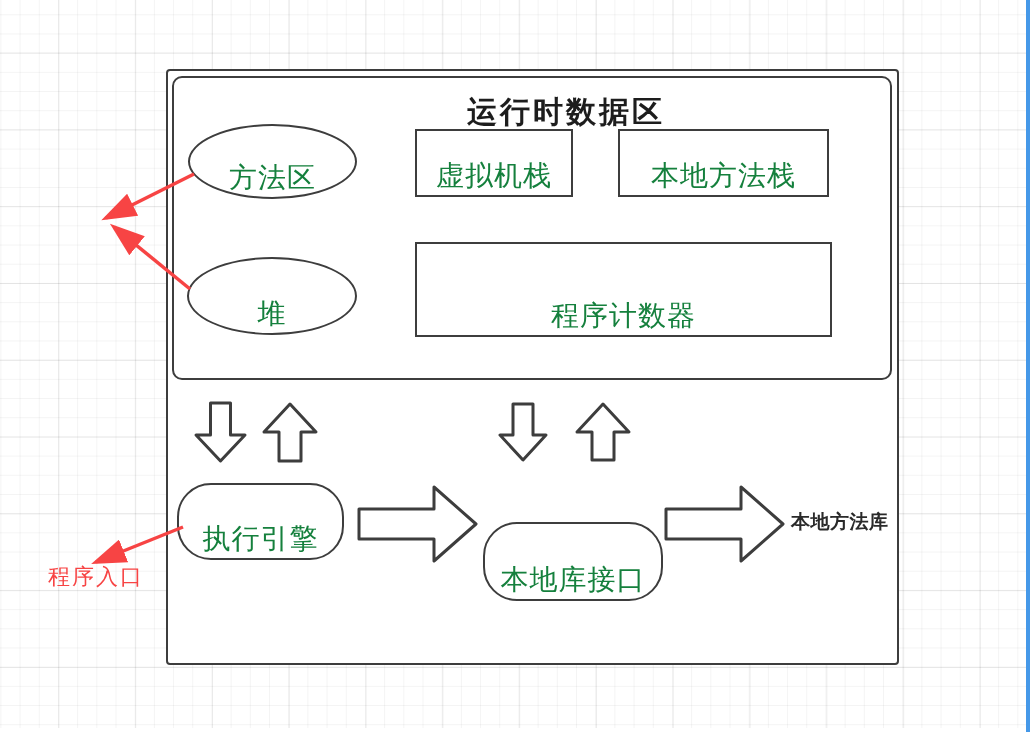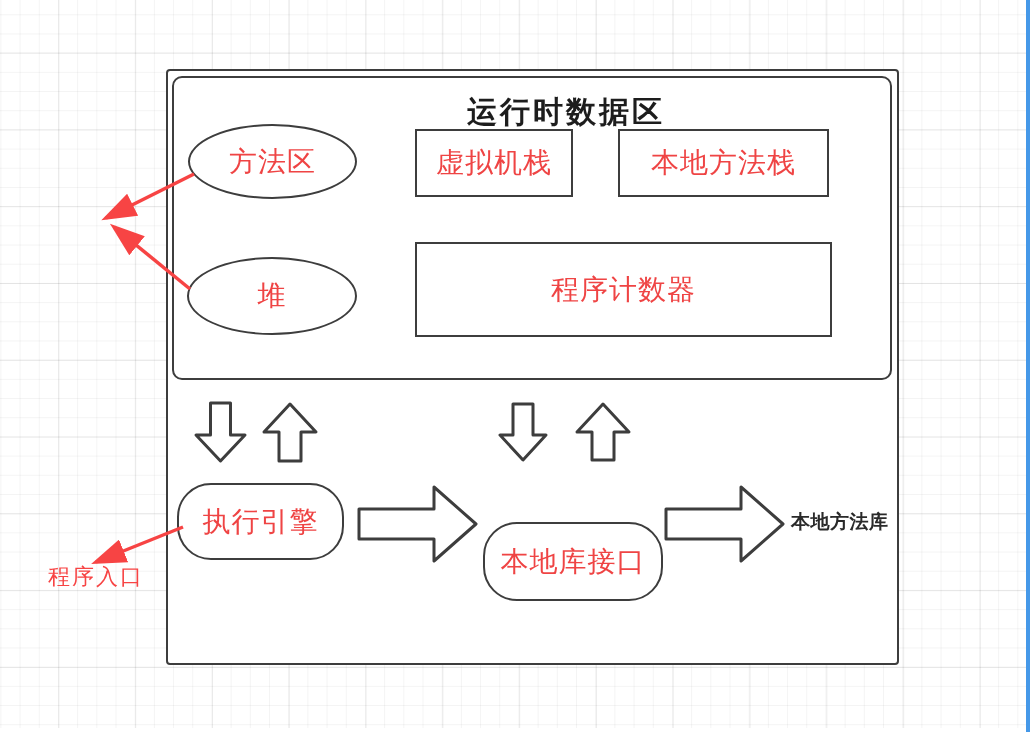--- a/index.html
+++ b/index.html
@@ -27,22 +27,22 @@
   .inner-box{left:172px;top:76px;width:720px;height:304px;border-radius:10px;z-index:2;}
 
   .diagram-title{
     position:absolute;left:467px;top:92px;z-index:3;
     font-size:30px;font-weight:bold;letter-spacing:3px;color:#1d1d1d;white-space:nowrap;
   }
 
   .node{
     position:absolute;box-sizing:border-box;z-index:3;
     background:#fff;border:2.5px solid var(--shape-stroke,#3d3d3d);
-    display:flex;align-items:center;justify-content:center;
-    font-size:28px;letter-spacing:1px;color:#ef4444;white-space:nowrap;
+    display:flex;align-items:flex-end;justify-content:center;
+    font-size:28px;letter-spacing:1px;color:#15803d;white-space:nowrap;
   }
   .ellipse{border-radius:50%;}
   .rect{border-radius:0;}
   .stadium{border-radius:34px;}
 
   .method-area{left:188px;top:124px;width:169px;height:75px;}
   .vm-stack{left:415px;top:129px;width:158px;height:68px;}
   .native-method-stack{left:618px;top:129px;width:211px;height:68px;}
   .heap{left:187px;top:257px;width:170px;height:78px;}
   .program-counter{left:415px;top:242px;width:417px;height:95px;}

